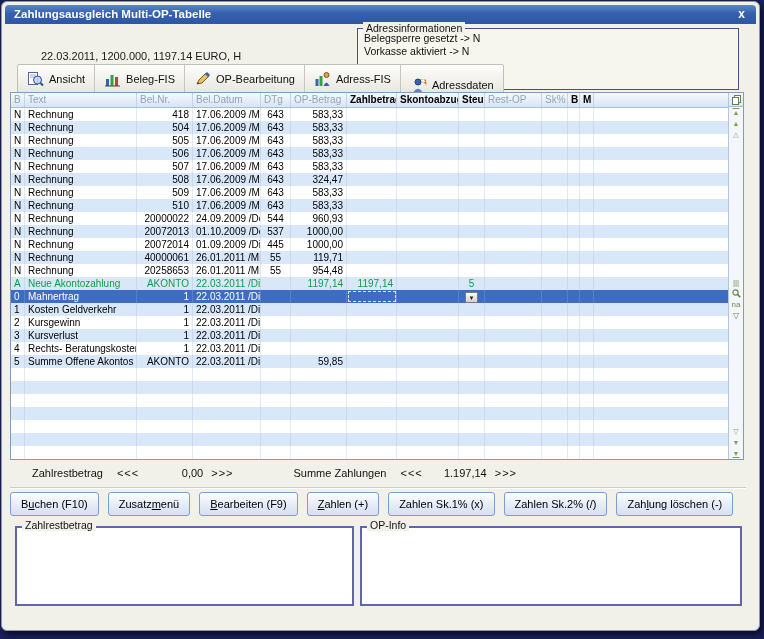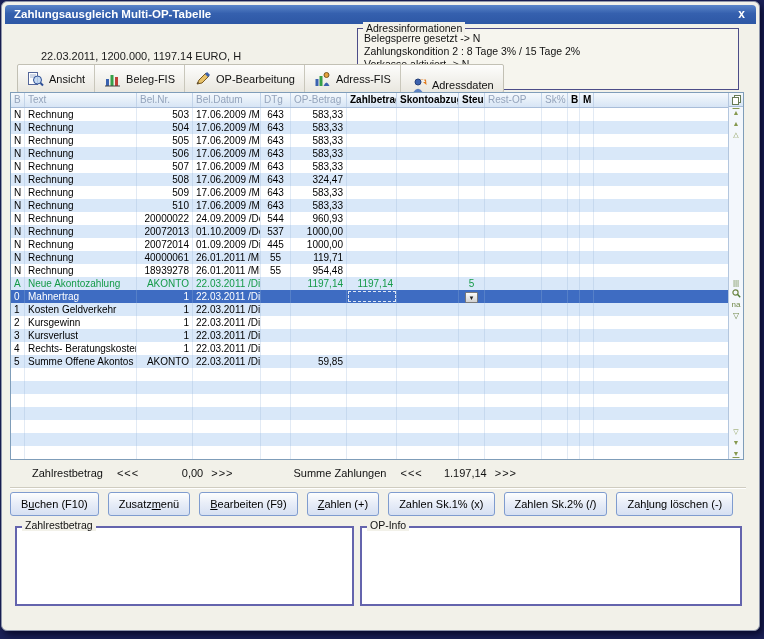--- a/index.html
+++ b/index.html
@@ -80,21 +80,20 @@
       <span>Zahlungsausgleich Multi-OP-Tabelle</span>
       <span class="close-x">x</span>
     </div>
 
     <div class="acct2">22.03.2011, 1200.000, 1197.14 EURO, H</div>
 
     <div class="addr-box">
       <span class="box-legend">Adressinformationen</span>
       <div class="addr-lines">
         <div>Belegsperre gesetzt -&gt; N</div>
-        <div>Zahlungskondition  2 : 8 Tage 3% / 15 Tage 2%</div>
         <div>Vorkasse aktiviert -&gt; N</div>
       </div>
     </div>
 
     <div class="tabs">
         <div class="tab">
           <span class="tab-ico">
             <svg width="17" height="16" viewBox="0 0 17 16">
               <rect x="1.5" y="1.5" width="9" height="12" fill="#fdfdfd" stroke="#55679a"></rect>
               <line x1="3" y1="4" x2="9" y2="4" stroke="#9fb0cf"></line>
@@ -164,21 +163,21 @@
             <div class="hcell" style="width: 57px;">Rest-OP</div>
             <div class="hcell" style="width: 26px;">Sk%</div>
             <div class="hcell active" style="width: 12px;">B</div>
             <div class="hcell active" style="width: 14px;">M</div>
             <div class="hcell fill"></div>
           </div>
         <div style="display:flex;flex-direction:column;flex:1;overflow:hidden;">
             <div class="trow">
               <div class="cell " style="width: 14px;">N</div>
               <div class="cell " style="width: 112px;">Rechnung</div>
-              <div class="cell ar" style="width: 56px;">503</div>
+              <div class="cell ar" style="width: 56px;">418</div>
               <div class="cell " style="width: 68px;">17.06.2009 /Mi</div>
               <div class="cell ac" style="width: 30px;">643</div>
               <div class="cell ar" style="width: 56px;">583,33</div>
               <div class="cell ar" style="width: 50px;"></div>
               <div class="cell ar" style="width: 62px;"></div>
               <div class="cell ac" style="width: 26px;"></div>
               <div class="cell ar" style="width: 57px;"></div>
               <div class="cell ar" style="width: 26px;"></div>
               <div class="cell ac" style="width: 12px;"></div>
               <div class="cell ac" style="width: 14px;"></div>
@@ -356,21 +355,21 @@
               <div class="cell ac" style="width: 26px;"></div>
               <div class="cell ar" style="width: 57px;"></div>
               <div class="cell ar" style="width: 26px;"></div>
               <div class="cell ac" style="width: 12px;"></div>
               <div class="cell ac" style="width: 14px;"></div>
               <div class="cell  fill"></div>
             </div>
             <div class="trow">
               <div class="cell " style="width: 14px;">N</div>
               <div class="cell " style="width: 112px;">Rechnung</div>
-              <div class="cell ar" style="width: 56px;">18939278</div>
+              <div class="cell ar" style="width: 56px;">20258653</div>
               <div class="cell " style="width: 68px;">26.01.2011 /Mi</div>
               <div class="cell ac" style="width: 30px;">55</div>
               <div class="cell ar" style="width: 56px;">954,48</div>
               <div class="cell ar" style="width: 50px;"></div>
               <div class="cell ar" style="width: 62px;"></div>
               <div class="cell ac" style="width: 26px;"></div>
               <div class="cell ar" style="width: 57px;"></div>
               <div class="cell ar" style="width: 26px;"></div>
               <div class="cell ac" style="width: 12px;"></div>
               <div class="cell ac" style="width: 14px;"></div>

